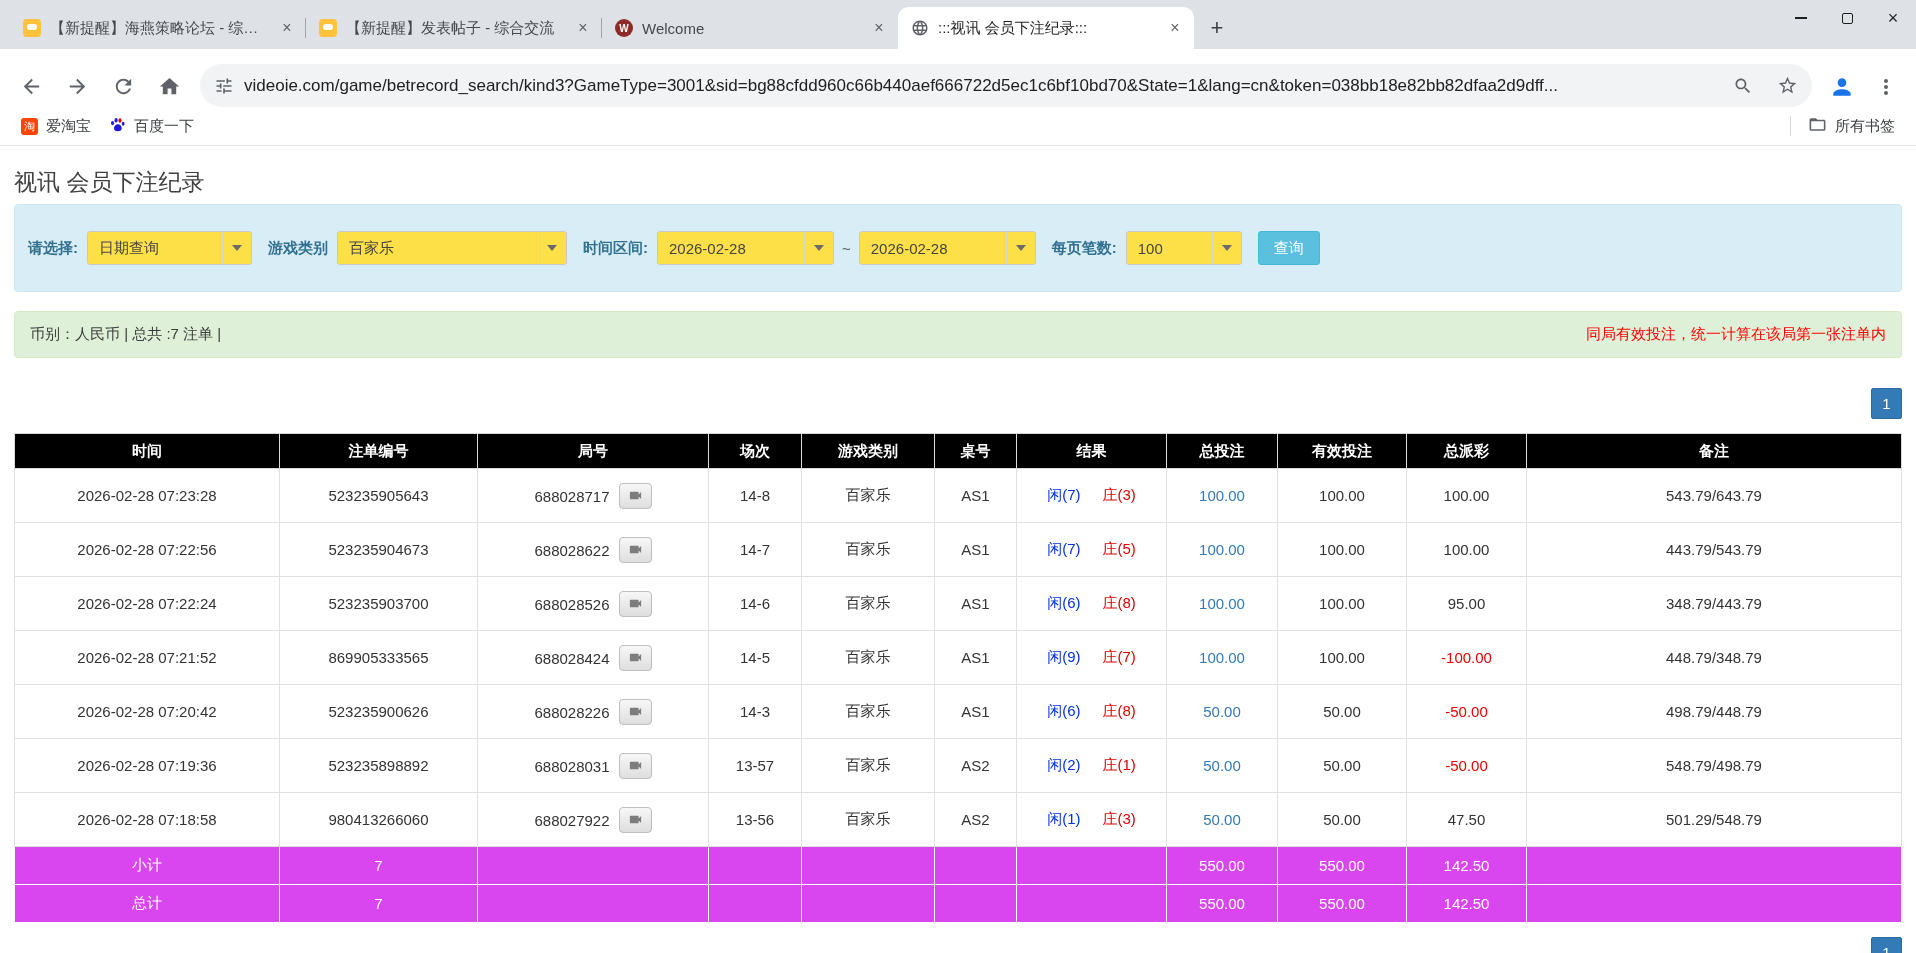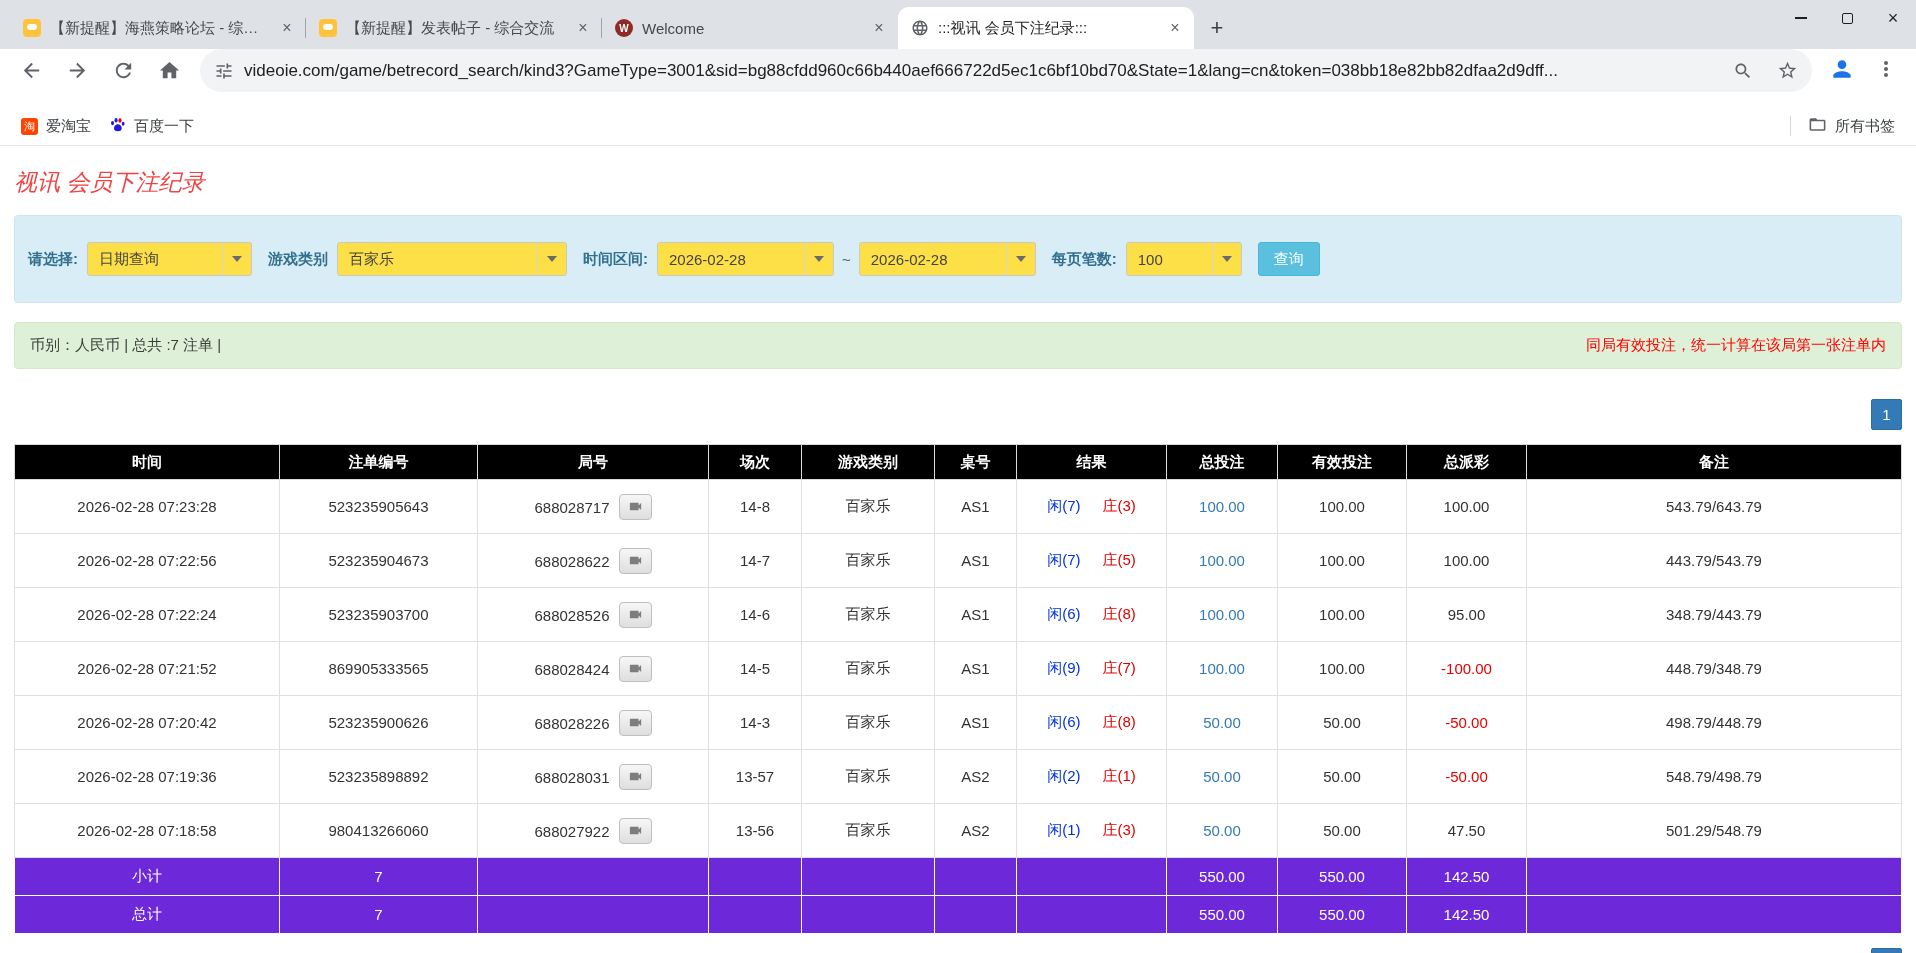--- a/index.html
+++ b/index.html
@@ -21,21 +21,21 @@
   .fav-forum::after { content:""; position:absolute; left:4px; top:5px; width:10px; height:6px; background:#fff; border-radius:3px; }
   .fav-welcome { background:#8f2b26; border-radius:50%; color:#fff; font-size:10px; font-weight:bold; }
   .new-tab-btn { width:30px; height:30px; margin:0 0 6px 8px; display:flex; align-items:center; justify-content:center;
                  font-size:22px; color:#3c4043; border-radius:50%; }
   .window-controls { position:absolute; right:0; top:0; height:36px; display:flex; }
   .win-btn { width:46px; height:36px; display:flex; align-items:center; justify-content:center; color:#1f1f1f; }
   .win-min i { display:block; width:12px; height:2px; background:#1f1f1f; }
   .win-max i { display:block; width:11px; height:11px; border:1.5px solid #1f1f1f; border-radius:2px; }
   .win-close { font-size:18px; }
 
-  .toolbar { height:58px; background:#fff; display:flex; align-items:flex-start; padding:0 10px; gap:4px; }
+  .toolbar { height:58px; background:#fff; display:flex; align-items:flex-end; padding:0 10px; gap:4px; }
   .nav-btn { width:42px; height:42px; border-radius:50%; display:flex; align-items:center; justify-content:center; flex:0 0 auto; }
   .nav-btn svg { width:23px; height:23px; fill:#5f6368; }
   .omnibox { flex:1; height:43px; background:#f1f3f4; border-radius:22px; display:flex; align-items:center;
              padding:0 8px 0 14px; gap:10px; margin:0 6px; min-width:0; }
   .omnibox svg { flex:0 0 auto; }
   .url-text { flex:1; font-size:17px; color:#202124; white-space:nowrap; overflow:hidden; min-width:0; }
   .omni-icon { width:34px; height:34px; display:flex; align-items:center; justify-content:center; border-radius:50%; }
   .avatar-btn { width:40px; height:40px; display:flex; align-items:center; justify-content:center; border-radius:50%; flex:0 0 auto; }
   .menu-btn { width:40px; height:40px; display:flex; align-items:center; justify-content:center; flex:0 0 auto; }
   .dots { width:4px; height:4px; border-radius:50%; background:#5f6368; box-shadow:0 -6px 0 #5f6368, 0 6px 0 #5f6368; }
@@ -43,21 +43,21 @@
   .bookmarks { height:39px; background:#fff; display:flex; align-items:center; padding:0 12px;
                border-bottom:1px solid #e4e6e8; font-size:15px; color:#3c4043; }
   .bm-item { display:flex; align-items:center; gap:8px; padding:0 9px; height:30px; border-radius:15px; }
   .bm-ico-taobao { width:17px; height:17px; background:#ff4400; border-radius:3px; color:#fff; font-size:11px;
                    display:flex; align-items:center; justify-content:center; }
   .bm-spacer { flex:1; }
   .bm-divider { width:1px; height:20px; background:#d8dadd; margin:0 8px; }
 
   
   .page { padding:0 14px; }
-  .page-title { font-size:23px; font-weight:400; color:#ef4444; margin:21px 0 17px;font-style:italic; }
+  .page-title { font-size:23px; font-weight:400; color:#404040; margin:21px 0 6px; }
 
   .filter-bar { background:#d9edf7; border:1px solid #cde4f1; border-radius:4px; padding:26px 13px;
                 display:flex; align-items:center; }
   .fgroup { display:flex; align-items:center; margin-right:16px; }
   .flabel { color:#31708f; font-weight:bold; font-size:15px; margin-right:9px; white-space:nowrap; }
   .select { background:#fde047; border:1px solid #c9c9c9; border-radius:3px; height:34px; display:flex; align-items:center; }
   .sel-text { padding:0 11px; font-size:15px; color:#444; flex:1; white-space:nowrap; overflow:hidden; }
   .sel-arrow { width:29px; align-self:stretch; border-left:1px solid #d4d4d4; display:flex; align-items:center; justify-content:center; }
   .tri { width:0; height:0; border-left:5px solid transparent; border-right:5px solid transparent; border-top:6px solid #6b6b6b; }
   .w-query { width:165px; } .w-game { width:230px; } .w-date { width:177px; } .w-size { width:116px; } .w-sort { width:165px; }
@@ -72,21 +72,21 @@
 
   .pager { display:flex; justify-content:flex-end; }
   .pager-top { margin:30px 0 14px; }
   .pager-bottom { margin:14px 0 0; }
   .page-badge { min-width:31px; height:31px; padding:0 6px; background:#337ab7; border:1px solid #2e6da4; border-radius:2px;
                 color:#fff; font-size:15px; display:flex; align-items:center; justify-content:center; cursor:pointer; }
 
   table.records { width:100%; border-collapse:collapse; table-layout:fixed; font-size:15px; color:#333; }
   .records th { background:#000; color:#fff; height:35px; font-weight:bold; border:1px solid #d9d9d9; font-size:15px; }
   .records td { height:54px; text-align:center; border:1px solid #e0e0e0; background:#fff; overflow:hidden; }
-  .records tfoot td { background:#6d28d9; color:#fff; height:38px; border:1px solid #fff; }
+  .records tfoot td { background:#d946ef; color:#fff; height:38px; border:1px solid #fff; }
   .res-player { color:#0033dd; }
   .res-banker { color:#dd0000; margin-left:22px; }
   .bet-link { color:#337ab7; cursor:pointer; }
   .neg { color:#e60000; }
   .round-no { vertical-align:middle; }
   .video-btn { display:inline-flex; align-items:center; justify-content:center; width:33px; height:26px; margin-left:9px;
                border:1px solid #bfbfbf; border-radius:4px; background:linear-gradient(#f7f7f7,#dedede);
                vertical-align:middle; cursor:pointer; }
 </style>
 </head>

